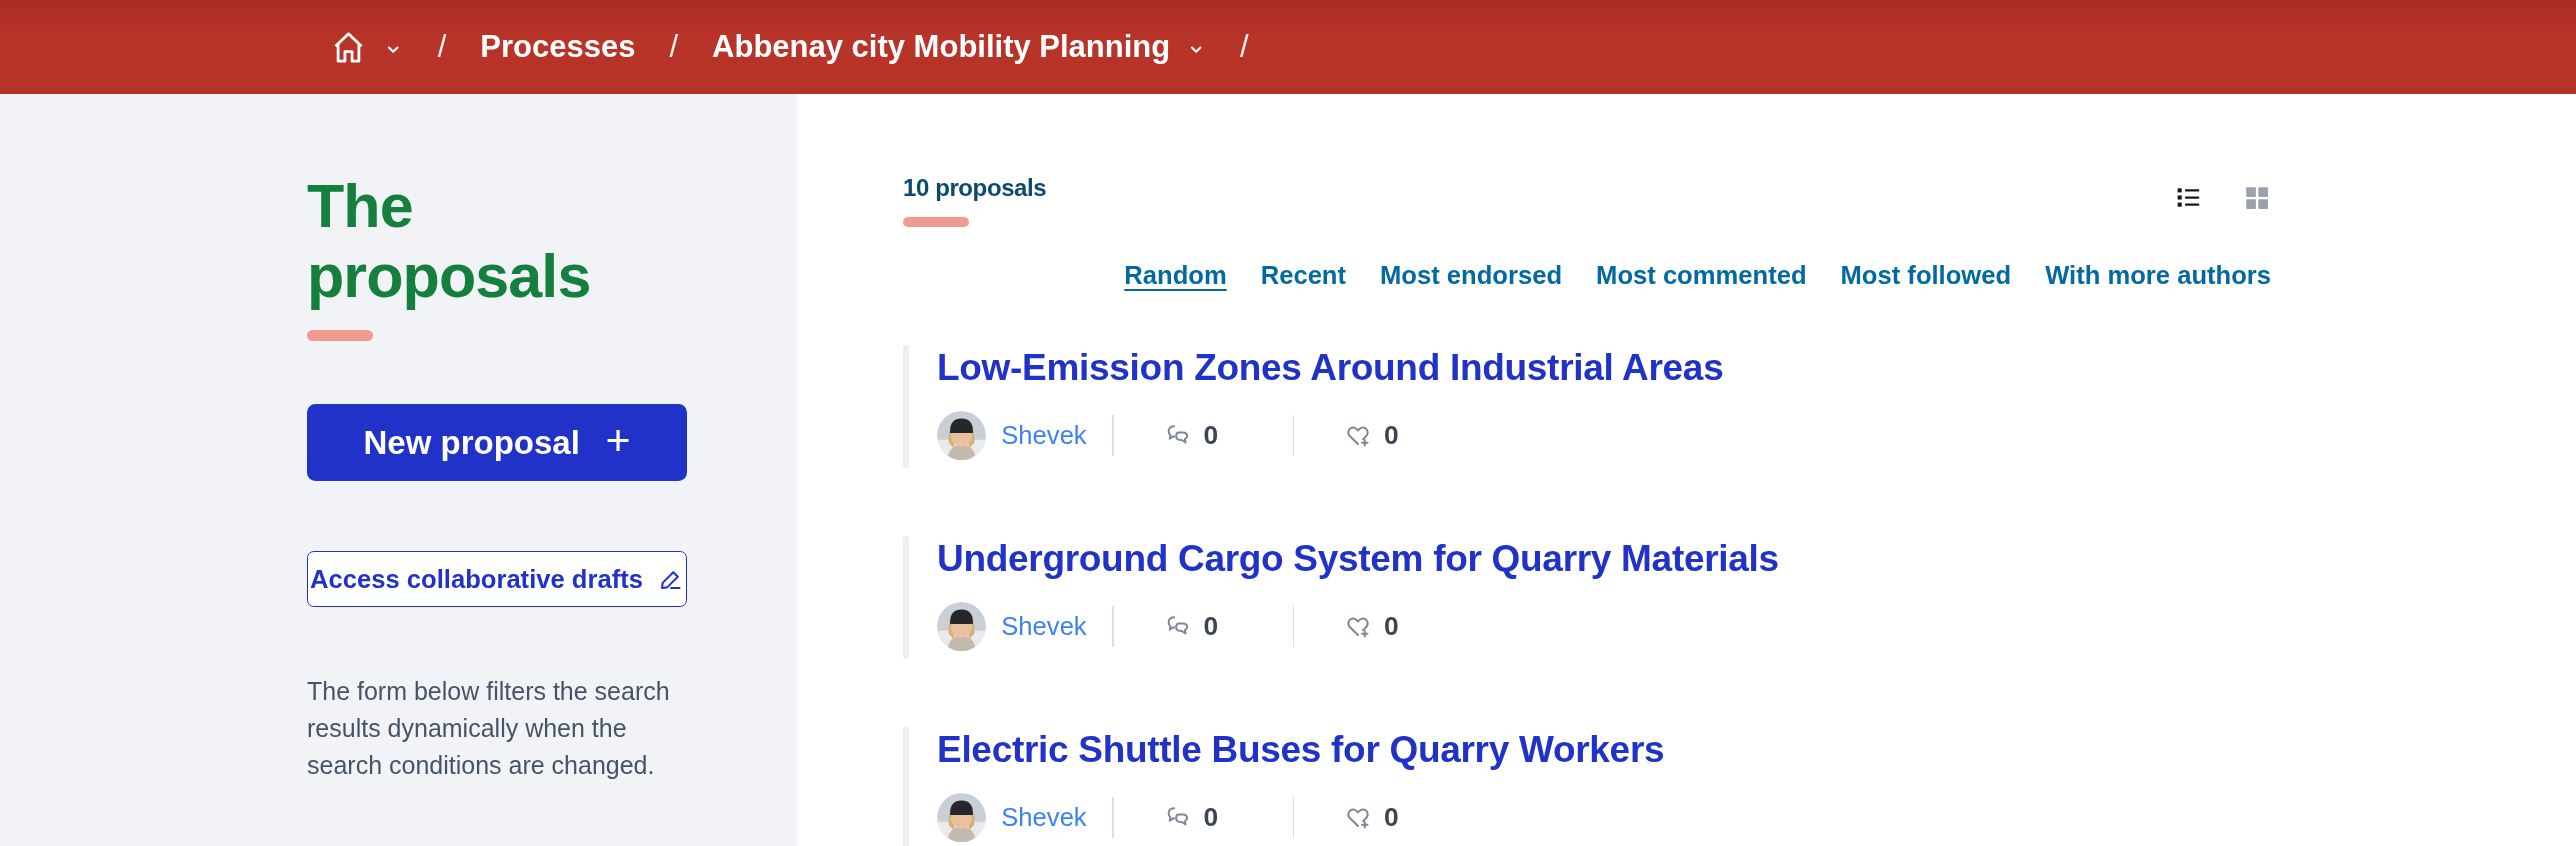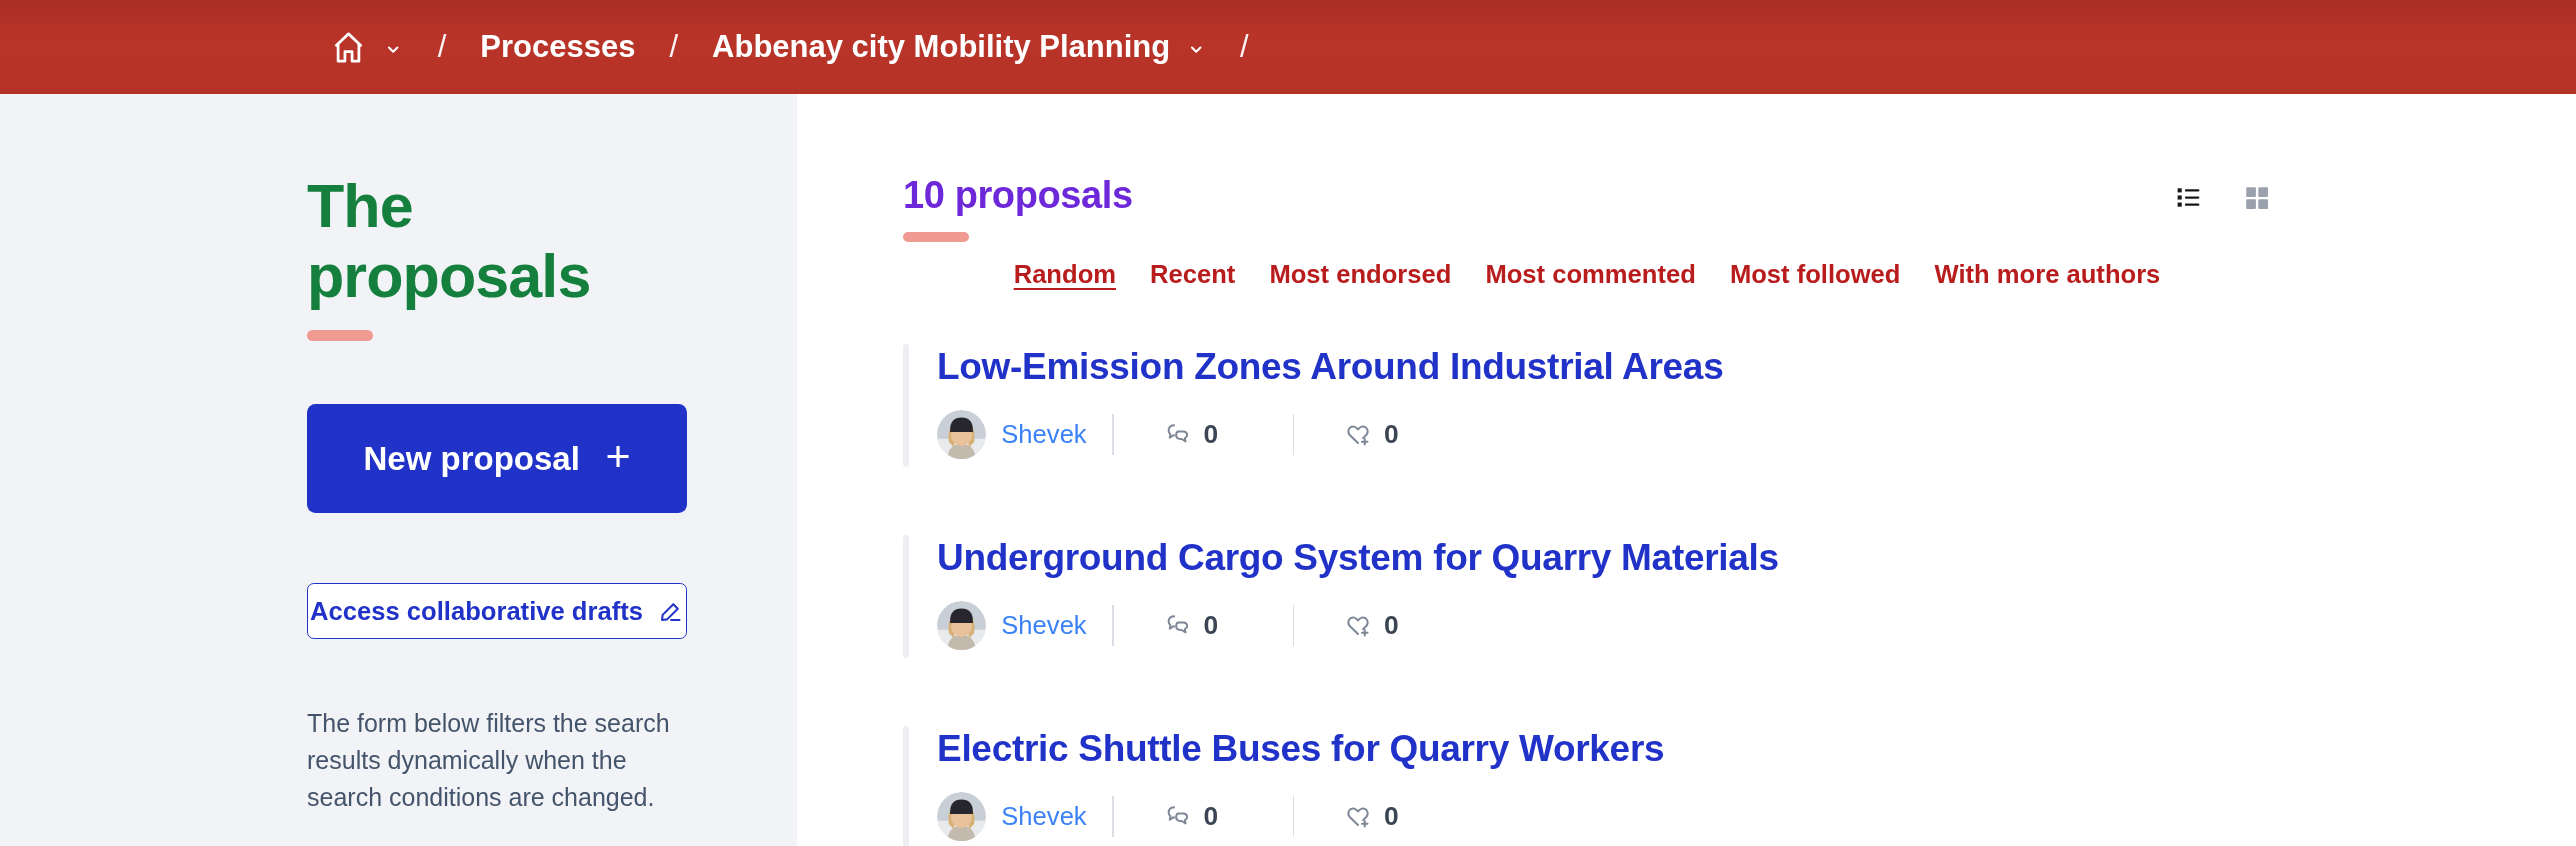--- a/index.html
+++ b/index.html
@@ -32,21 +32,21 @@
     width: 797px;
     background: #f2f3f7;
     padding: 77px 110px 0 307px;
     flex-shrink: 0;
   }
   .side-title { font-size: 61px; font-weight: 800; letter-spacing: -0.9px; color: #15803d; }
   .accent-bar { width: 66px; height: 11px; background: #f09b92; border-radius: 6px; margin-top: 19px; }
 
   .btn-primary {
     margin-top: 63px;
-    width: 100%; height: 109px;
+    width: 100%; height: 77px;
     background: #2132c8; border: none; border-radius: 8.5px;
     color: #ffffff; font-size: 33px; font-weight: 700;
     font-family: inherit;
     display: flex; align-items: center; justify-content: center; gap: 25.6px;
     cursor: pointer;
   }
   .btn-primary .plus { font-size: 43px; font-weight: 300; line-height: 1; margin-top: -3.4px; }
 
   .btn-outline {
     margin-top: 70px;
@@ -60,30 +60,30 @@
 
   .filter-help {
     margin-top: 66px;
     font-size: 25px; line-height: 1.48; color: #44546a;
   }
 
   
   .main { flex: 1; padding: 80px 305px 0 106px; background: #ffffff; }
 
   .main-head { display: flex; justify-content: space-between; align-items: flex-start; }
-  .main-title { font-size: 38px; font-weight: 800; letter-spacing: -0.4px; color: #6d28d9; }
+  .main-title { font-size: 24px; font-weight: 800; letter-spacing: -0.4px; color: #0c4a6e; }
   .main-title-block .accent-bar { width: 66px; height: 10.2px; margin-top: 15.3px; border-radius: 5.1px; }
 
   .view-toggle { display: flex; gap: 39px; margin-top: 8.5px; }
   .view-btn { cursor: pointer; display: flex; }
 
   .sort-row {
-    margin-top: 18px;
-    display: flex; justify-content: center; align-items: baseline; gap: 34px;
-    font-size: 25.6px; font-weight: 600; color: #b91c1c;
+    margin-top: 34px;
+    display: flex; justify-content: flex-end; align-items: baseline; gap: 34px;
+    font-size: 25.6px; font-weight: 600; color: #0369a1;
   }
   .sort-link { cursor: pointer; white-space: nowrap; }
   .sort-link.active { font-weight: 800; text-decoration: underline; text-underline-offset: 5.1px; }
 
   .proposal-list { margin-top: 53px; }
   .proposal-item {
     position: relative;
     padding: 3.4px 0 8.5px 34px;
     margin-bottom: 66px;
   }

